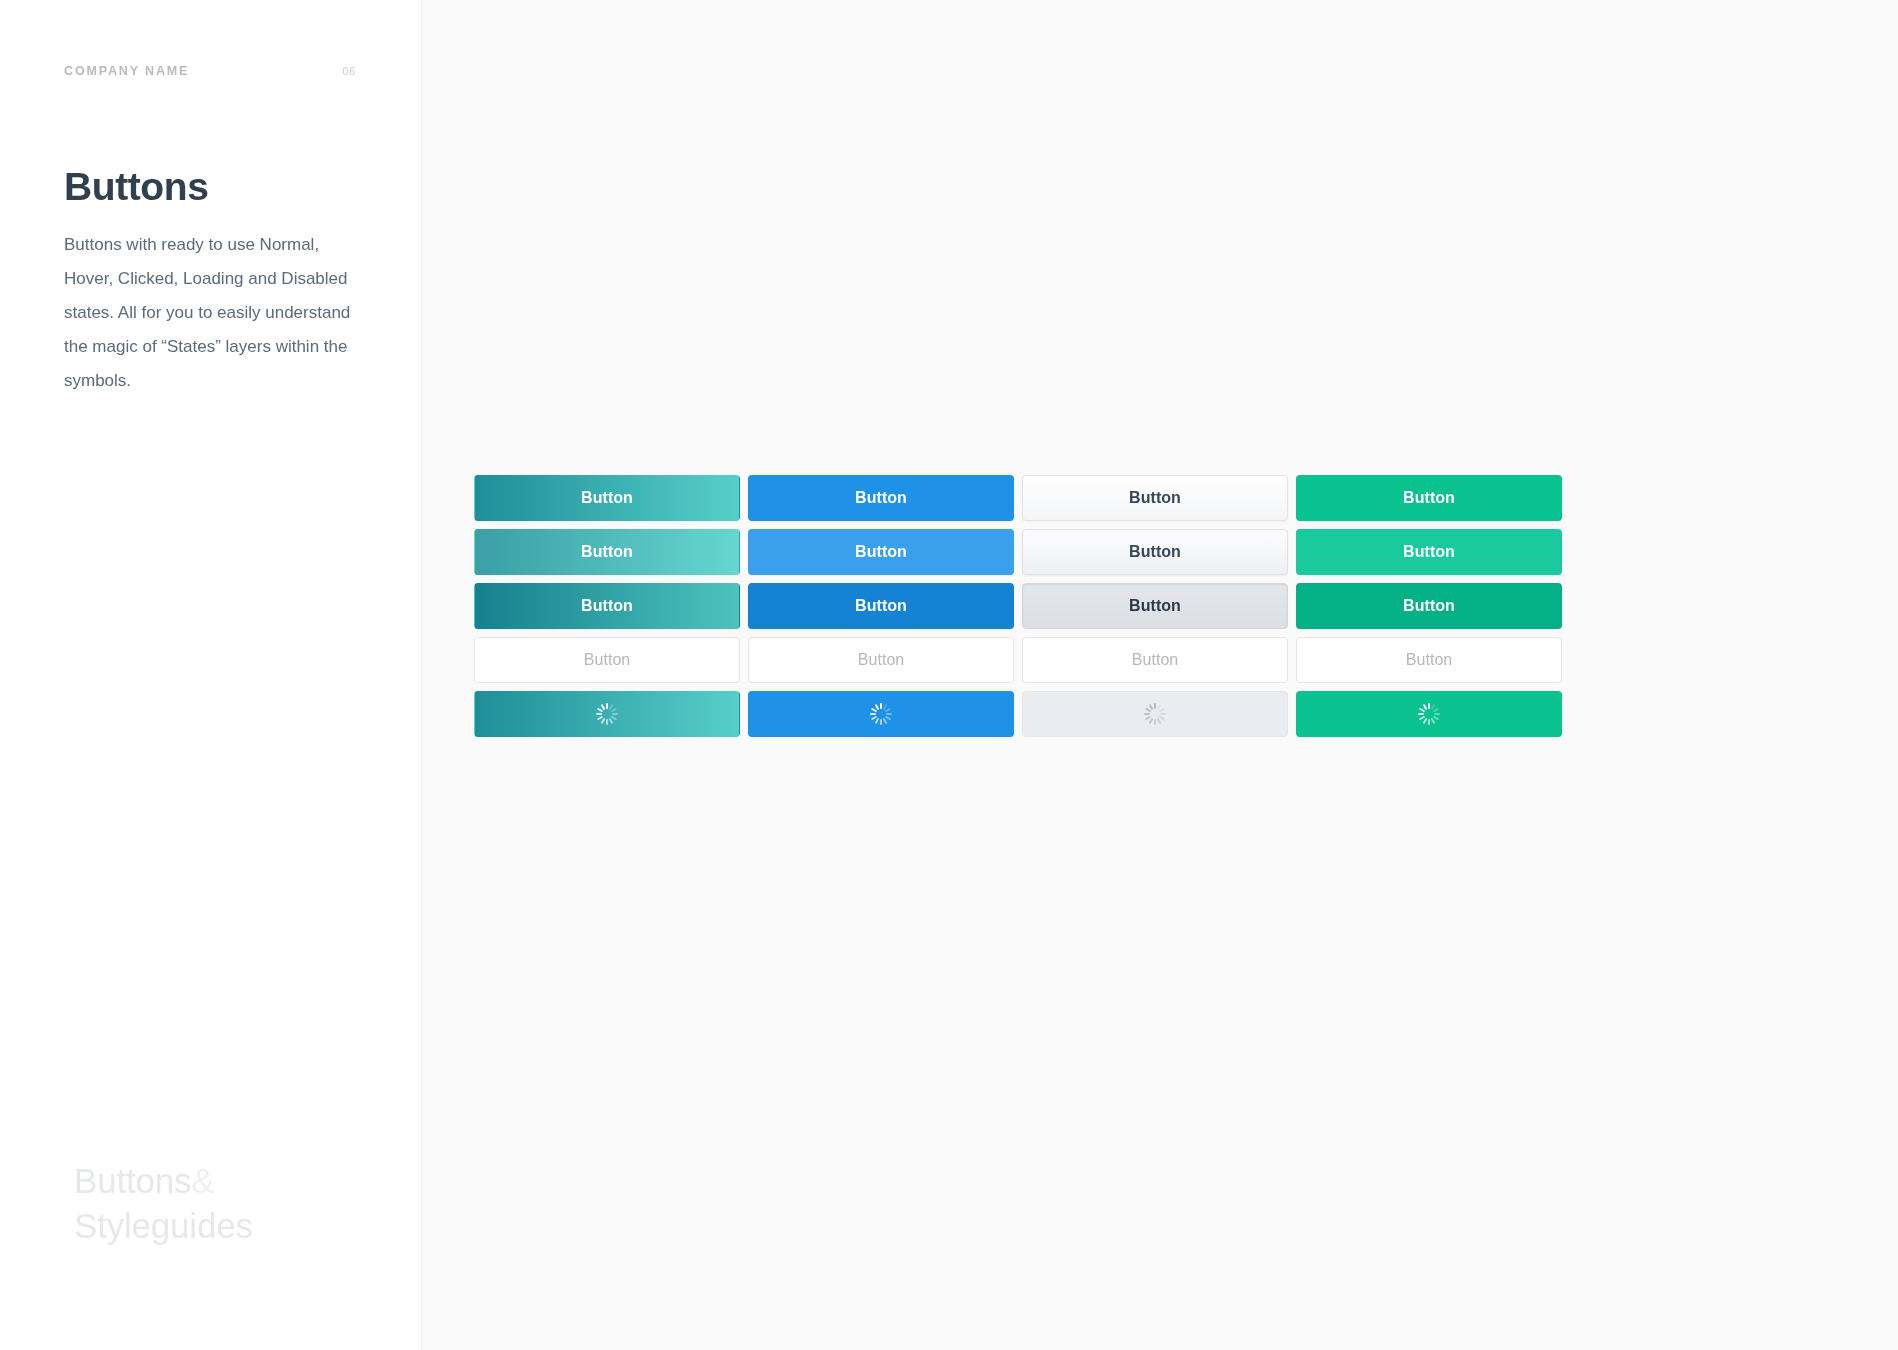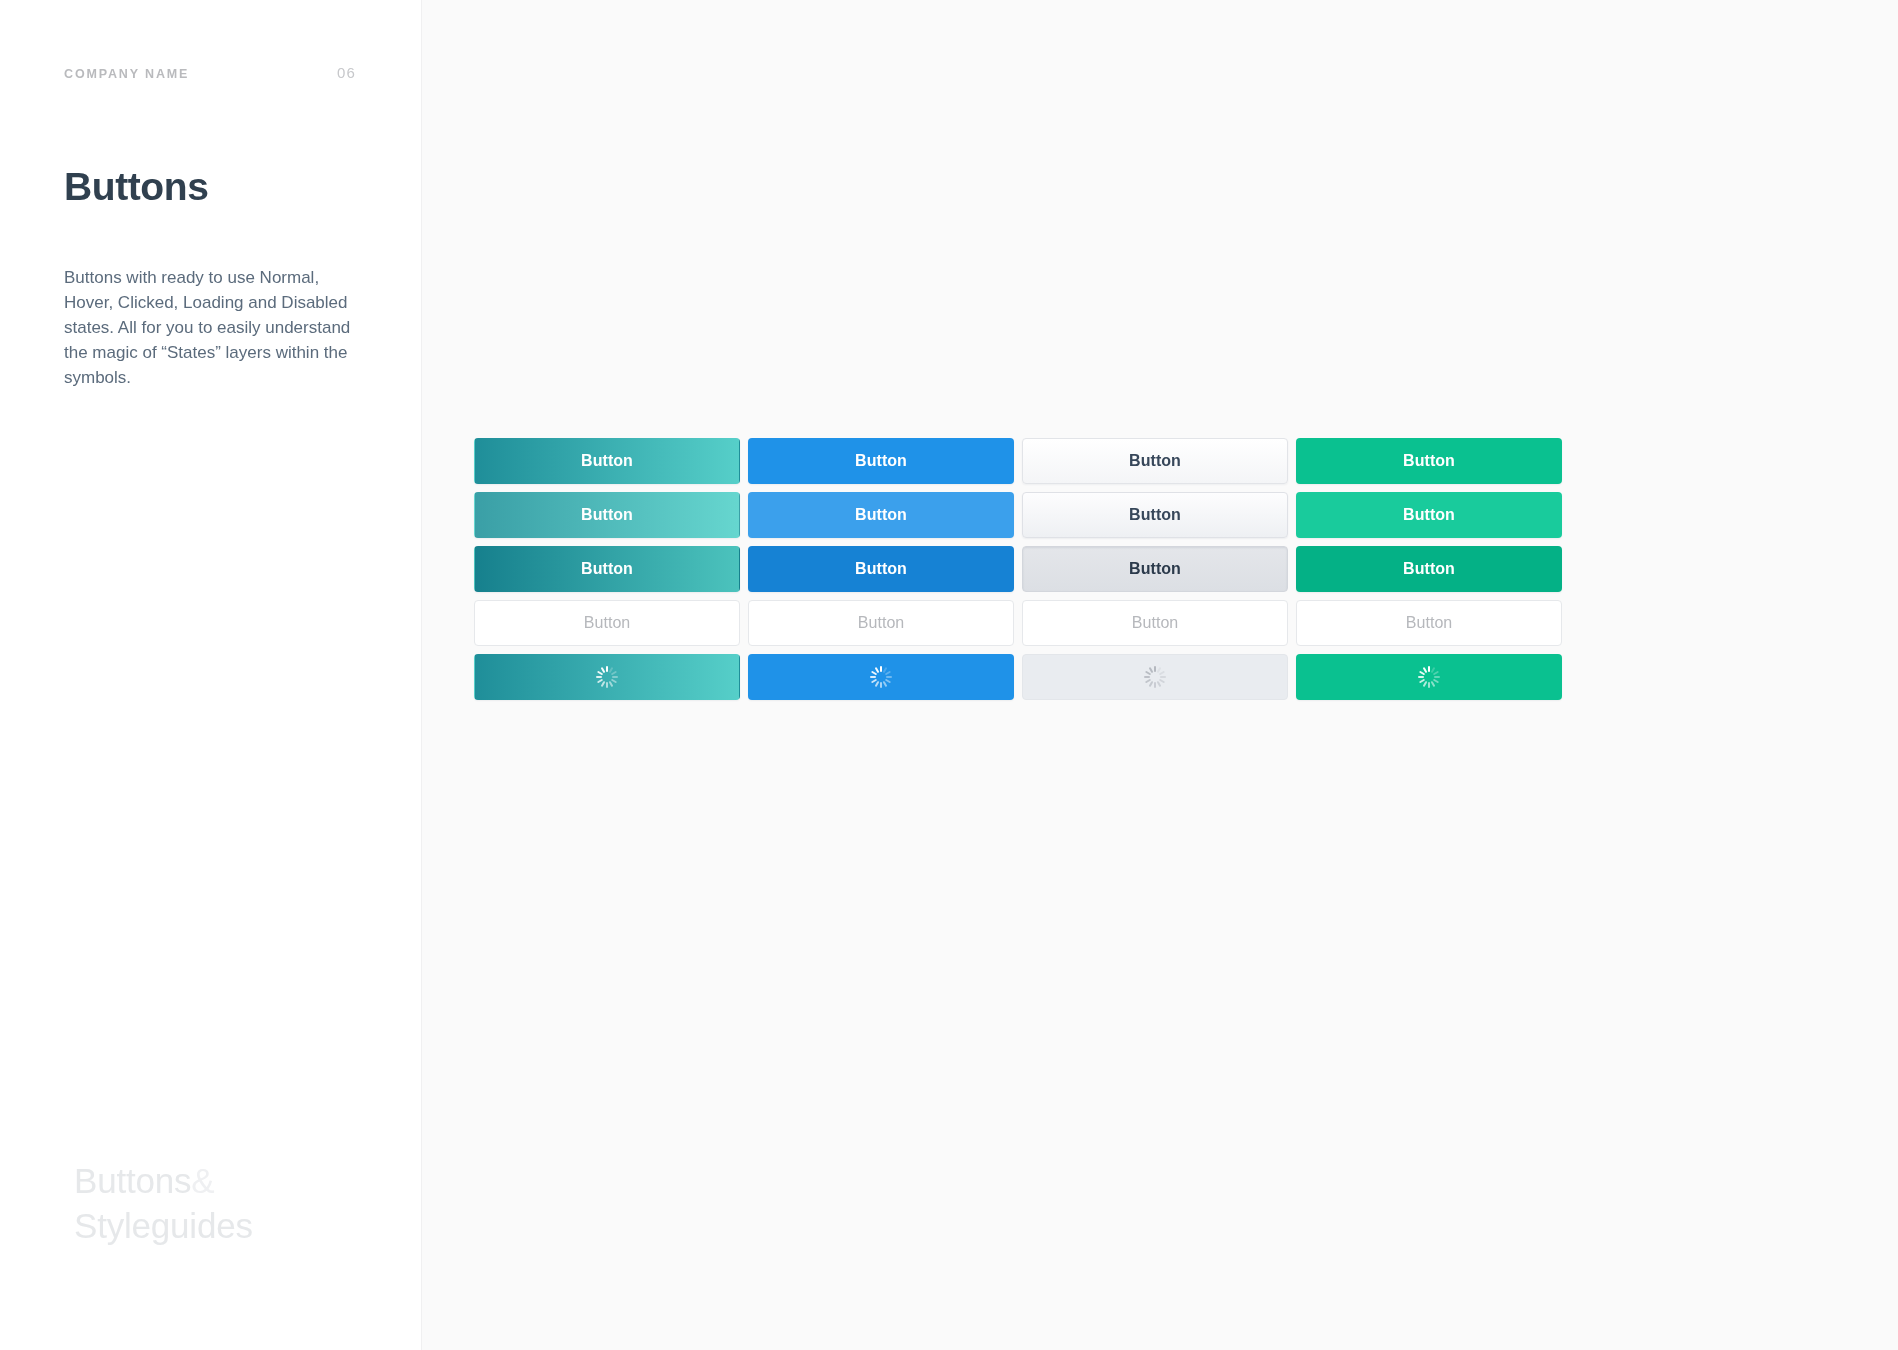--- a/index.html
+++ b/index.html
@@ -43,21 +43,21 @@
 
   .company-name {
     font-size: 12.5px;
     font-weight: 700;
     letter-spacing: 1.85px;
     color: #b9babd;
     text-transform: uppercase;
   }
 
   .page-number {
-    font-size: 15px;
+    font-size: 10px;
     font-weight: 400;
     letter-spacing: 1.2px;
     color: #c7c8cb;
   }
 
   .page-title {
     position: absolute;
     left: 64px;
     top: 145px;
     font-size: 39px;
@@ -66,24 +66,23 @@
     color: #30404f;
     margin-top: 20px;
   }
 
   .page-desc {
     position: absolute;
     left: 64px;
     top: 228px;
     width: 296px;
     font-size: 17px;
-    line-height: 25px;
+    line-height: 34px;
     color: #5b6b7c;
     font-weight: 400;
-    margin-top: 37px;
   }
 
   .watermark {
     position: absolute;
     left: 74px;
     bottom: 102px;
     font-size: 35px;
     line-height: 45px;
     font-weight: 400;
     color: #e6e8ea;
@@ -96,21 +95,21 @@
   .canvas {
     position: relative;
     flex: 1 1 auto;
     height: 1350px;
     background: #fafafa;
   }
 
   .grid {
     position: absolute;
     left: 52px;
-    top: 438px;
+    top: 475px;
     display: grid;
     grid-template-columns: repeat(4, 266px);
     column-gap: 36px;
     row-gap: 30px;
     gap: 8px;
   }
 
   
   .btn {
     position: relative;

